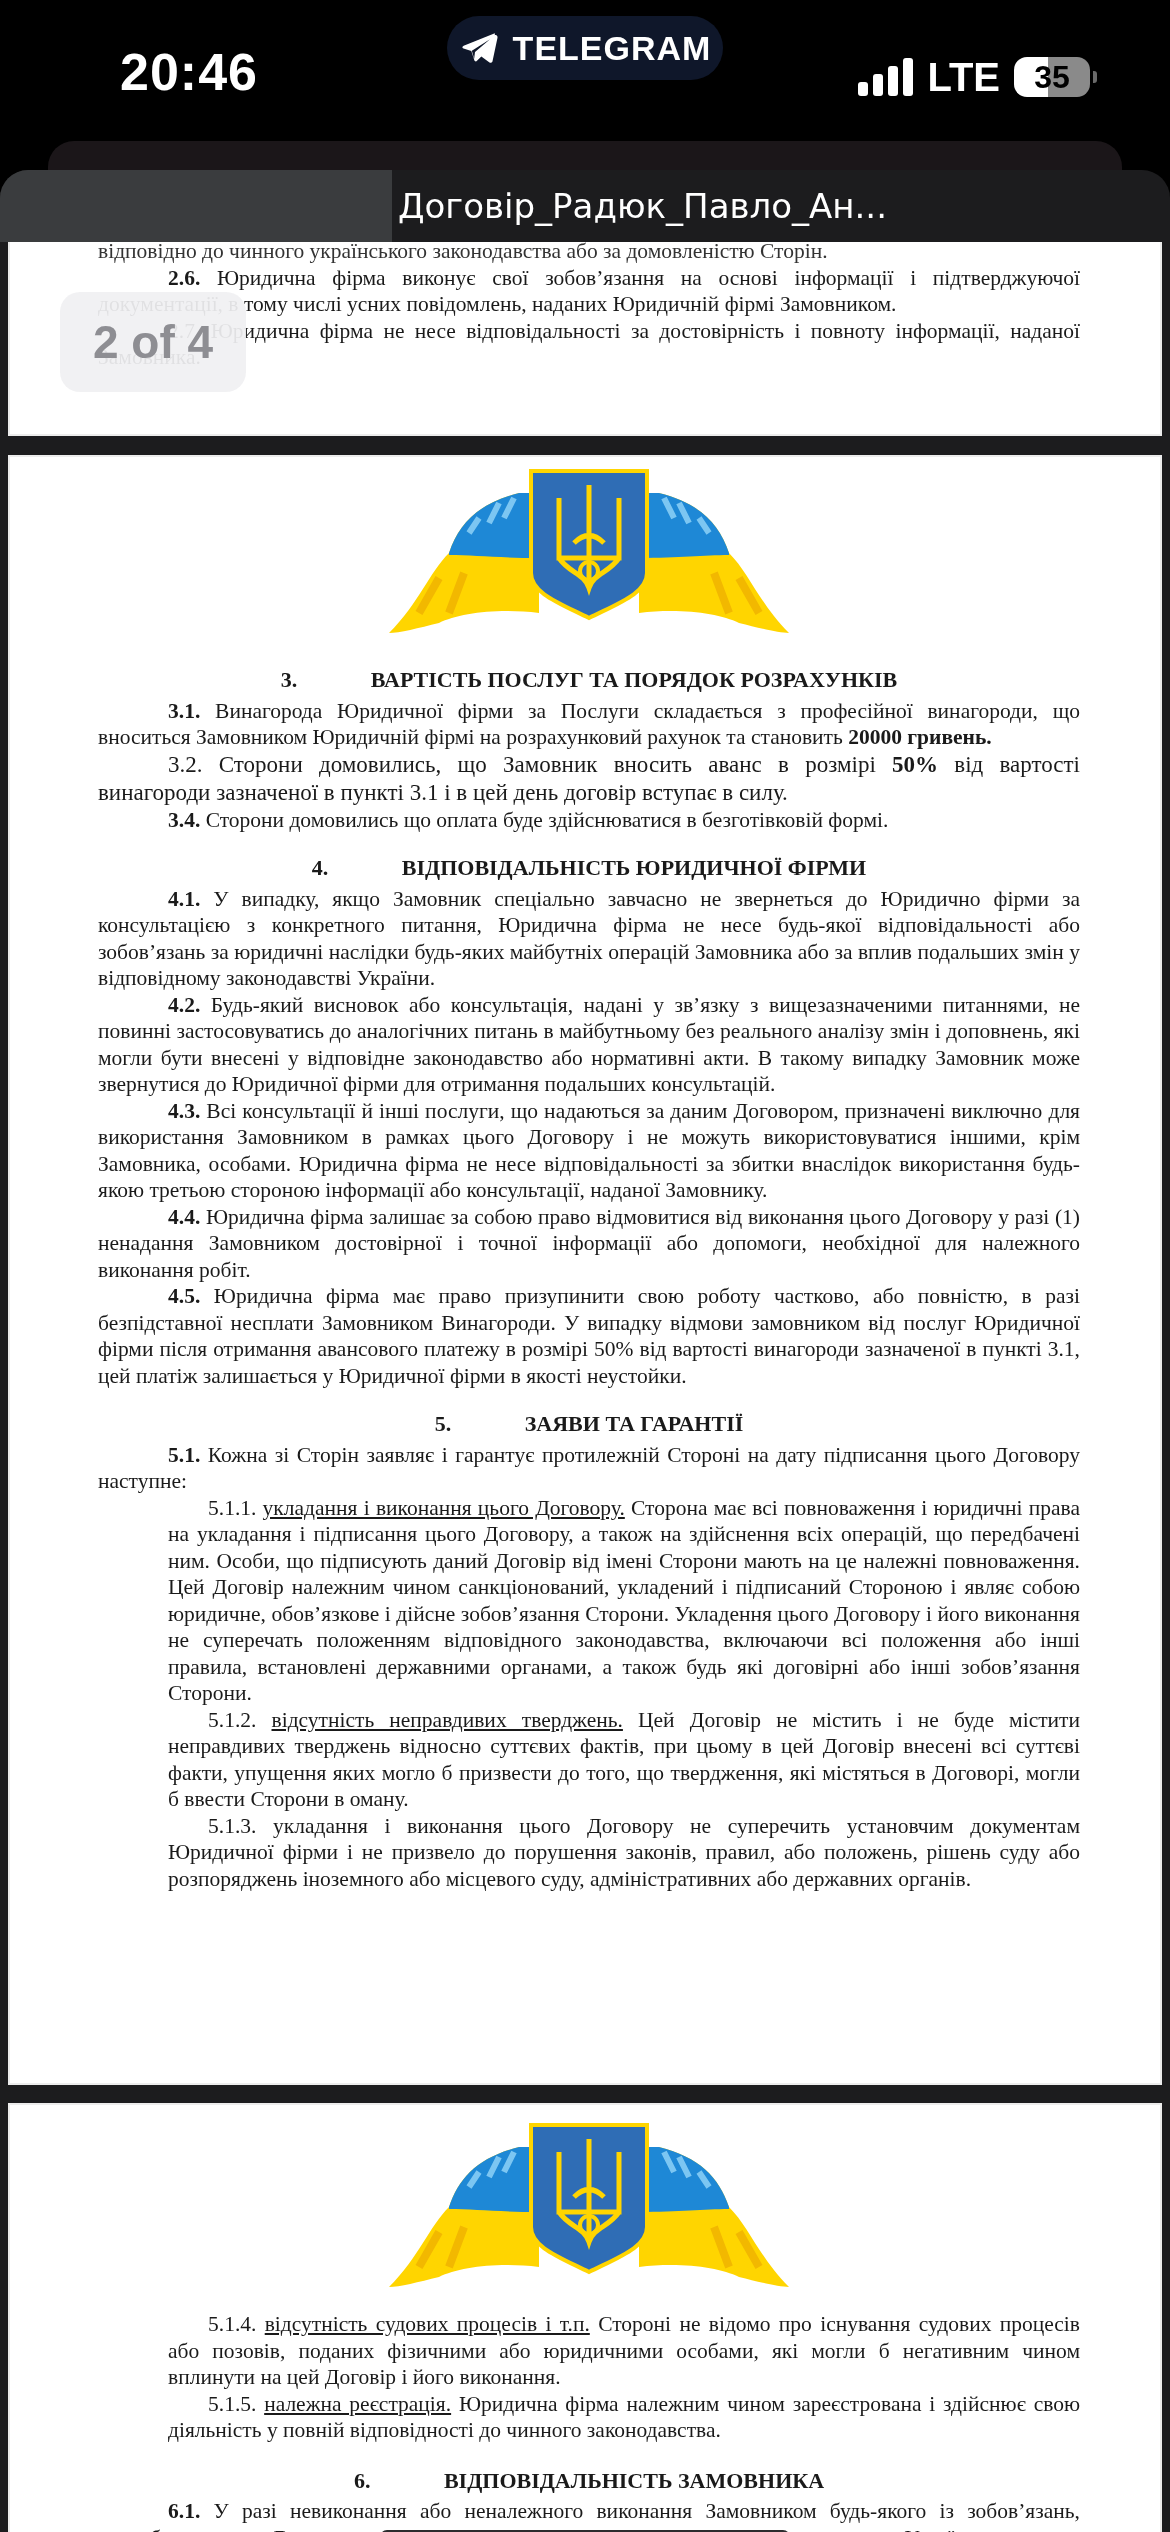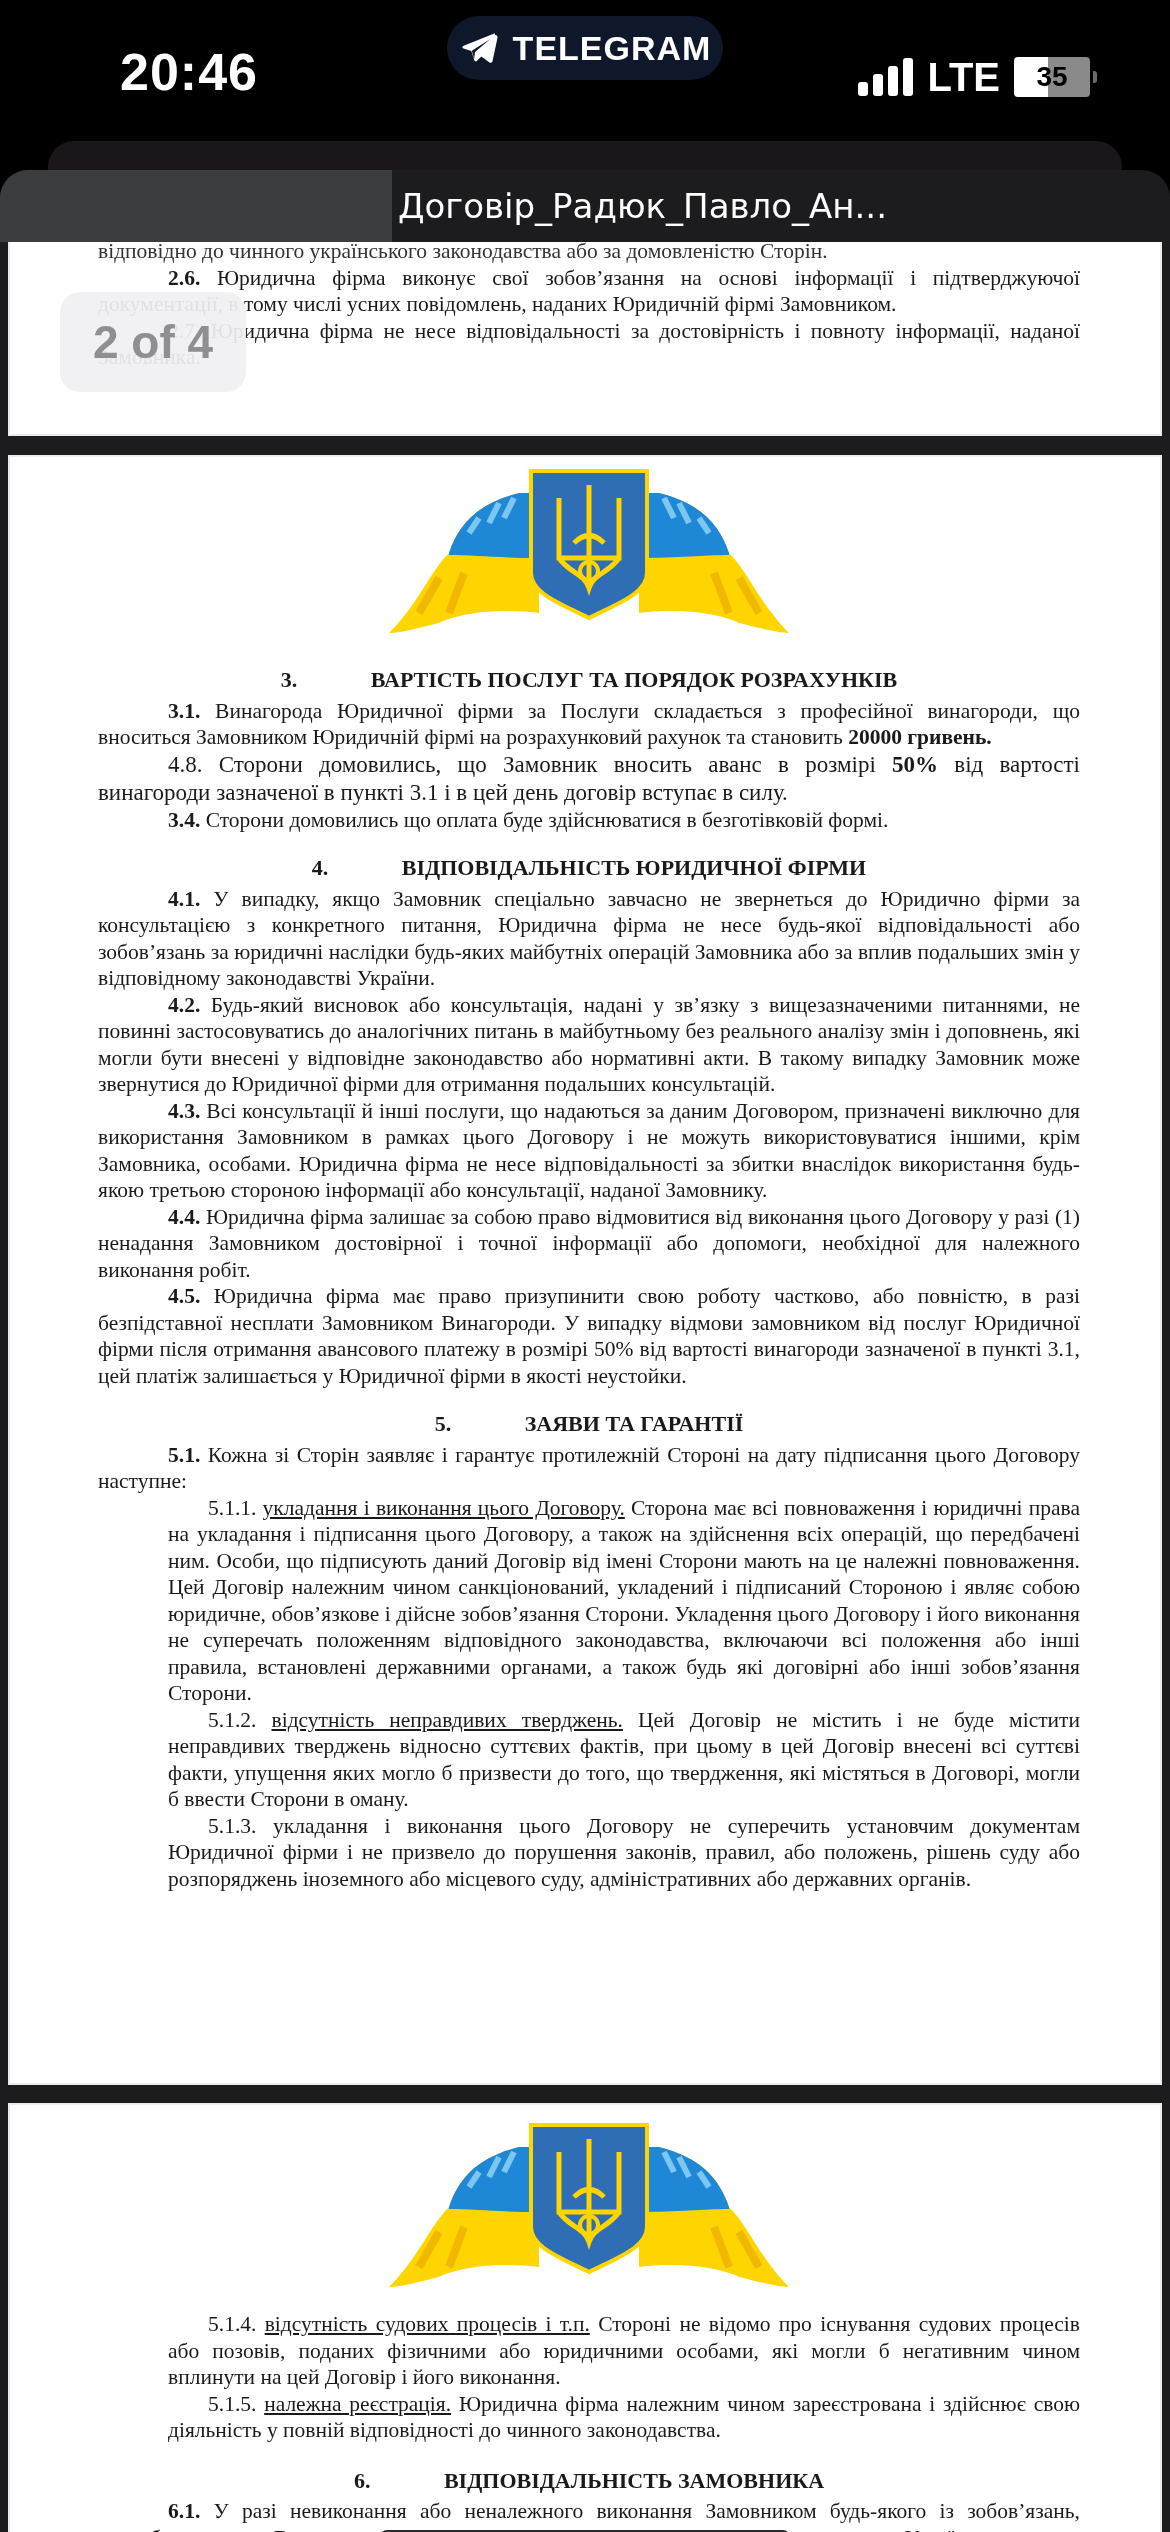--- a/index.html
+++ b/index.html
@@ -8,21 +8,21 @@
 
   
   .statusbar { position: absolute; left: 0; top: 0; width: 1170px; height: 150px; background: #000; }
   .time { position: absolute; left: 120px; top: 42px; color: #fff; font-size: 52px; font-weight: 700; letter-spacing: 1px; font-family: "Liberation Sans", sans-serif; }
   .pill { position: absolute; left: 447px; top: 16px; width: 276px; height: 64px; border-radius: 32px; background: #0f172a; display: flex; align-items: center; justify-content: center; gap: 14px; color: #fff; font-size: 34px; font-weight: 700; letter-spacing: 1px; }
   .pill svg { width: 40px; height: 40px; }
   .sys { position: absolute; right: 80px; top: 54px; height: 46px; display: flex; align-items: center; gap: 14px; }
   .signal { display: flex; align-items: flex-end; gap: 5px; height: 38px; }
   .signal span { display: block; width: 10px; background: #fff; border-radius: 3px; }
   .lte { color: #fff; font-size: 40px; font-weight: 700; }
-  .battery { position: relative; width: 76px; height: 40px; border-radius: 4px; background: linear-gradient(90deg, #fff 0 45%, #8a8a8a 45% 100%); display: flex; align-items: center; justify-content: center; font-size: 28px; font-weight: 800; color: #000; }
+  .battery { position: relative; width: 76px; height: 40px; border-radius: 13px; background: linear-gradient(90deg, #fff 0 45%, #8a8a8a 45% 100%); display: flex; align-items: center; justify-content: center; font-size: 32px; font-weight: 800; color: #000; }
   .battery::after { content: ""; position: absolute; right: -7px; top: 14px; width: 4px; height: 12px; background: #6a6a6a; border-radius: 0 3px 3px 0; }
 
   
   .sheet-back { position: absolute; left: 48px; top: 141px; width: 1074px; height: 60px; background: #1b1619; border-radius: 26px 26px 0 0; }
   .header { position: absolute; left: 0; top: 170px; width: 1170px; height: 72px; background: #1c1c1e; border-radius: 28px 28px 0 0; overflow: hidden; z-index: 5; }
   .header .thumb { position: absolute; left: 0; top: 0; width: 392px; height: 72px; background: #3a3c3e; }
   .header .title { position: absolute; left: 398px; top: 16px; color: #fff; font-size: 34px; font-family: "DejaVu Sans", sans-serif; white-space: nowrap; }
 
   
   .viewer { position: absolute; left: 0; top: 242px; width: 1170px; height: 2290px; background: #1c1c1e; overflow: hidden; }
@@ -96,21 +96,21 @@
         <path d="M330 70 L320 55 M310 60 L300 40 M295 55 L285 35" stroke="#7cc6f2" stroke-width="6"></path>
         <path d="M380 150 L360 115 M350 150 L335 110" stroke="#f2b800" stroke-width="8"></path>
         <path d="M152 8 L268 8 L268 110 C268 130 240 140 210 155 C180 140 152 130 152 110Z" fill="#2f6db5" stroke="#ffd500" stroke-width="4"></path>
         <path d="M210 22 L210 120 M180 35 L180 95 L240 95 L240 35 M180 95 C190 110 205 110 210 125 C215 110 230 110 240 95 M195 80 C205 70 215 70 225 80" stroke="#ffd500" stroke-width="5" fill="none"></path>
         <circle cx="210" cy="108" r="9" fill="none" stroke="#ffd500" stroke-width="4"></circle>
       </g>
     </svg>
 
     <div class="heading" style="margin-top:24px;"><span class="num">3.</span><span>ВАРТІСТЬ ПОСЛУГ ТА ПОРЯДОК РОЗРАХУНКІВ</span></div>
     <p class="indent"><b>3.1.</b><span> Винагорода Юридичної фірми за Послуги складається з професійної винагороди, що вноситься Замовником Юридичній фірмі на розрахунковий рахунок та становить </span><b>20000 гривень.</b></p>
-    <p class="indent" style="font-size:23px; line-height:28px;"><span>4.8. Сторони домовились, що Замовник вносить аванс в розмірі </span><b>50%</b><span> від вартості винагороди зазначеної в пункті  3.1 і в цей день договір вступає в силу.</span></p>
+    <p class="indent" style="font-size:23px; line-height:28px;"><span>3.2. Сторони домовились, що Замовник вносить аванс в розмірі </span><b>50%</b><span> від вартості винагороди зазначеної в пункті  3.1 і в цей день договір вступає в силу.</span></p>
     <p class="indent"><b>3.4.</b><span> Сторони домовились що оплата буде здійснюватися в безготівковій формі.</span></p>
 
     <div class="heading"><span class="num">4.</span><span>ВІДПОВІДАЛЬНІСТЬ ЮРИДИЧНОЇ ФІРМИ</span></div>
     <p class="indent"><b>4.1.</b><span> У випадку, якщо Замовник спеціально завчасно не звернеться до Юридично фірми за консультацією з конкретного питання, Юридична фірма не несе будь-якої відповідальності або зобов’язань за юридичні наслідки будь-яких майбутніх операцій Замовника або за вплив подальших змін у відповідному законодавстві України.</span></p>
     <p class="indent"><b>4.2.</b><span> Будь-який висновок або консультація, надані у зв’язку з вищезазначеними питаннями, не повинні застосовуватись до аналогічних питань в майбутньому без реального аналізу змін і доповнень, які могли бути внесені у відповідне законодавство або нормативні акти. В такому випадку Замовник може звернутися до Юридичної фірми для отримання подальших консультацій.</span></p>
     <p class="indent"><b>4.3.</b><span> Всі консультації й інші послуги, що надаються за даним Договором, призначені виключно для використання Замовником в рамках цього Договору і не можуть використовуватися іншими, крім Замовника, особами. Юридична фірма не несе відповідальності за збитки внаслідок використання будь-якою третьою стороною інформації або консультації, наданої Замовнику.</span></p>
     <p class="indent"><b>4.4.</b><span> Юридична фірма залишає за собою право відмовитися від виконання цього Договору у разі (1) ненадання Замовником достовірної і точної інформації або допомоги, необхідної для належного виконання робіт.</span></p>
     <p class="indent"><b>4.5.</b><span> Юридична фірма має право призупинити свою роботу частково, або повністю, в разі безпідставної несплати Замовником Винагороди.  У випадку відмови замовником від послуг Юридичної фірми після отримання авансового платежу в розмірі 50%  від вартості винагороди зазначеної в пункті  3.1, цей платіж залишається у Юридичної фірми в якості неустойки.</span></p>
 
     <div class="heading"><span class="num">5.</span><span>ЗАЯВИ ТА ГАРАНТІЇ</span></div>

